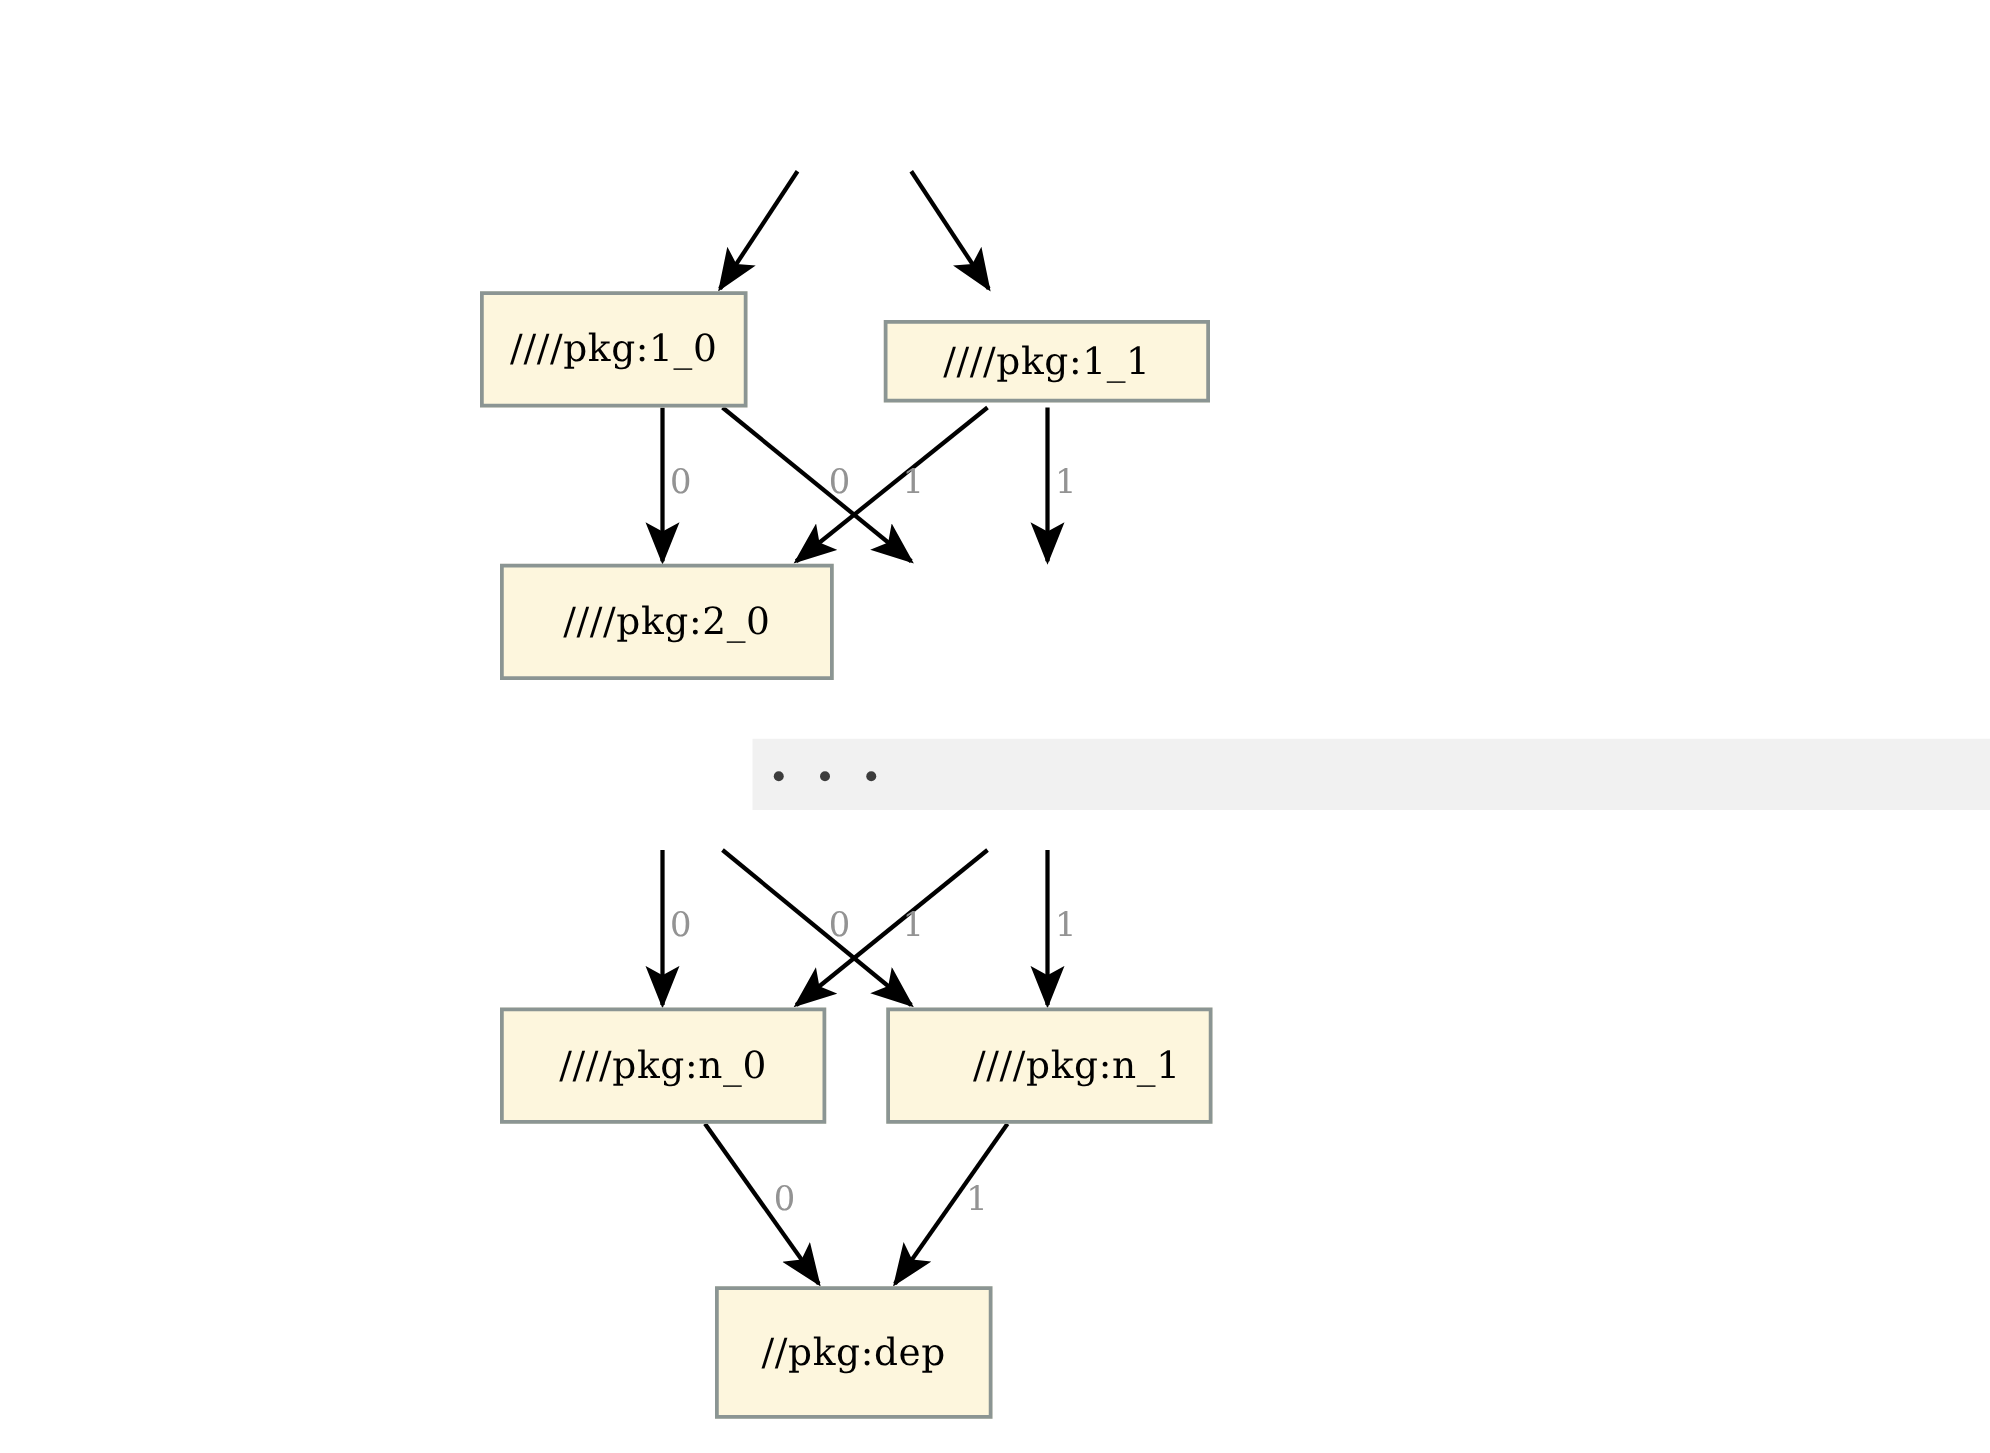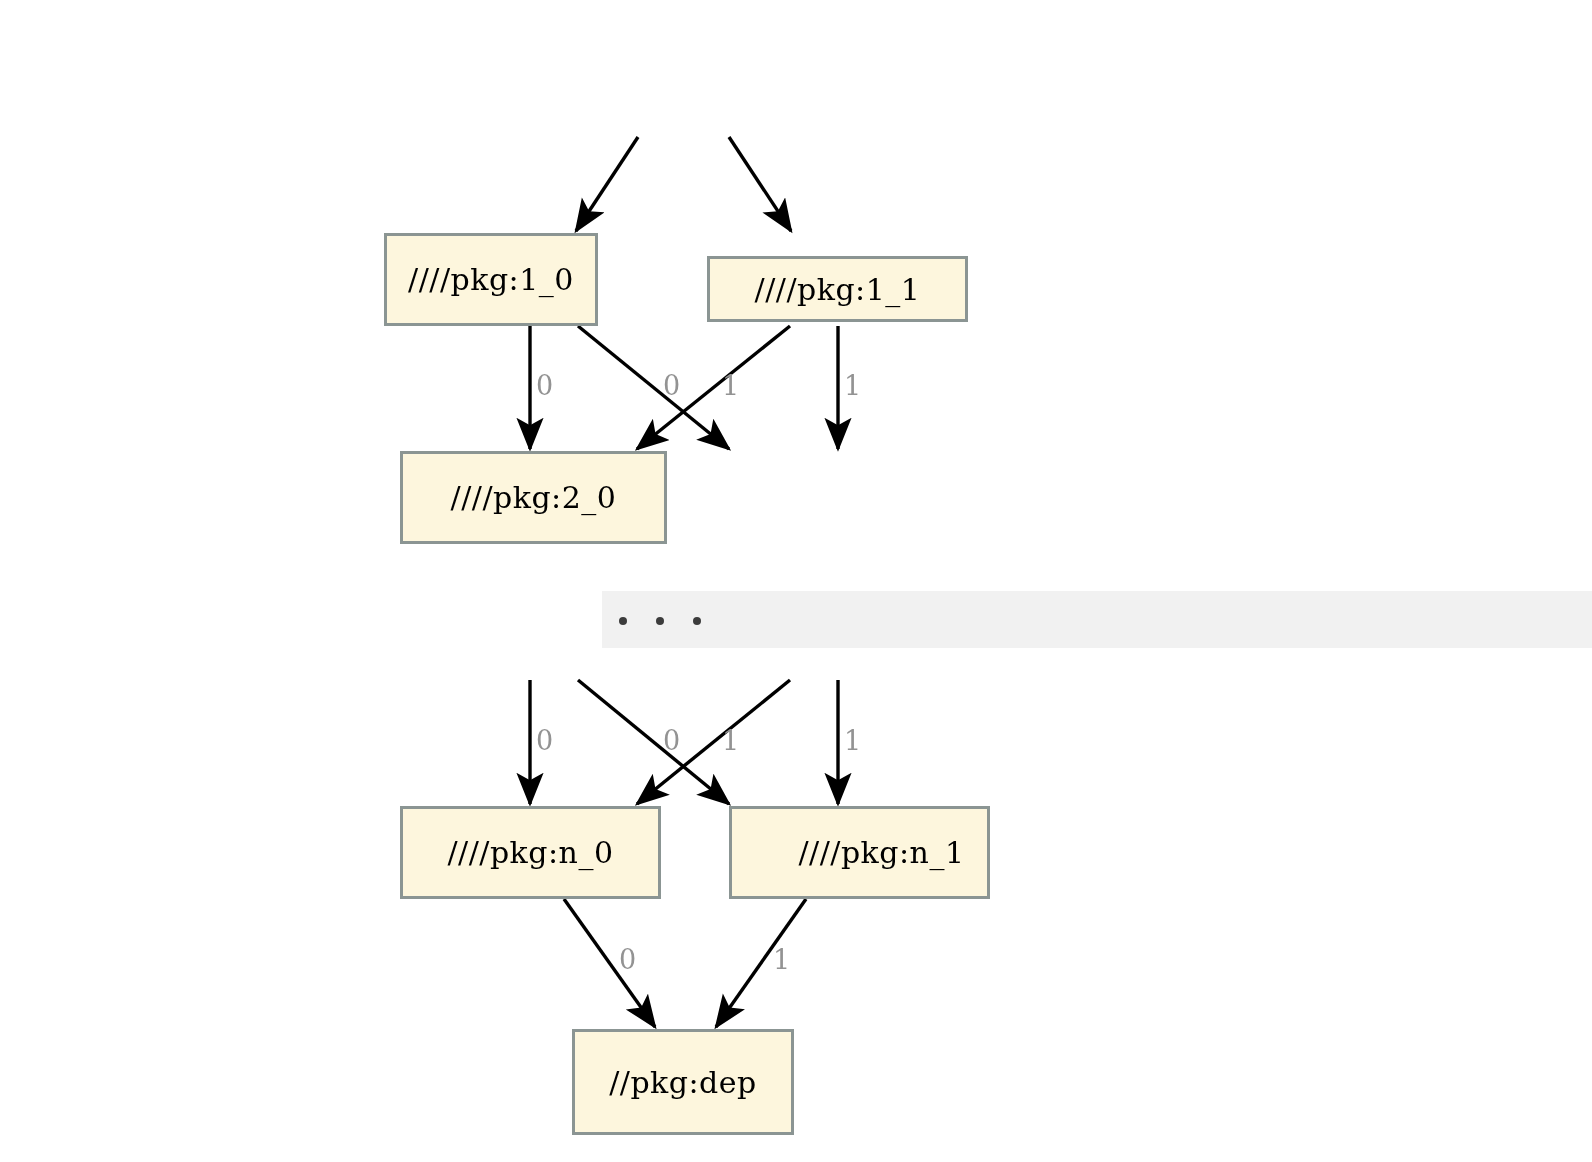--- a/index.html
+++ b/index.html
@@ -104,21 +104,21 @@
 
   <div class="node-box" style="left:400px; top:451px; width:267px; height:93px;">
     <span class="node-label">////pkg:2_0</span>
   </div>
 
 
   <div class="node-box" style="left:400px; top:806px; width:261px; height:93px;">
     <span class="node-label">////pkg:n_0</span>
   </div>
 
-  <div class="node-box" style="left:729px; top:806px; width:261px; height:93px;padding-left:44px;">
+  <div class="node-box" style="left:709px; top:806px; width:261px; height:93px;padding-left:44px;">
     <span class="node-label">////pkg:n_1</span>
   </div>
 
   <div class="node-box" style="left:572px; top:1029px; width:222px; height:106px;">
     <span class="node-label">//pkg:dep</span>
   </div>
 
   <div class="ellipsis-band" style="left:602px; top:591px; width:990px; height:57px;"></div>
   <div class="ellipsis-dots" style="left:619px; top:617px;">
     <span></span>

